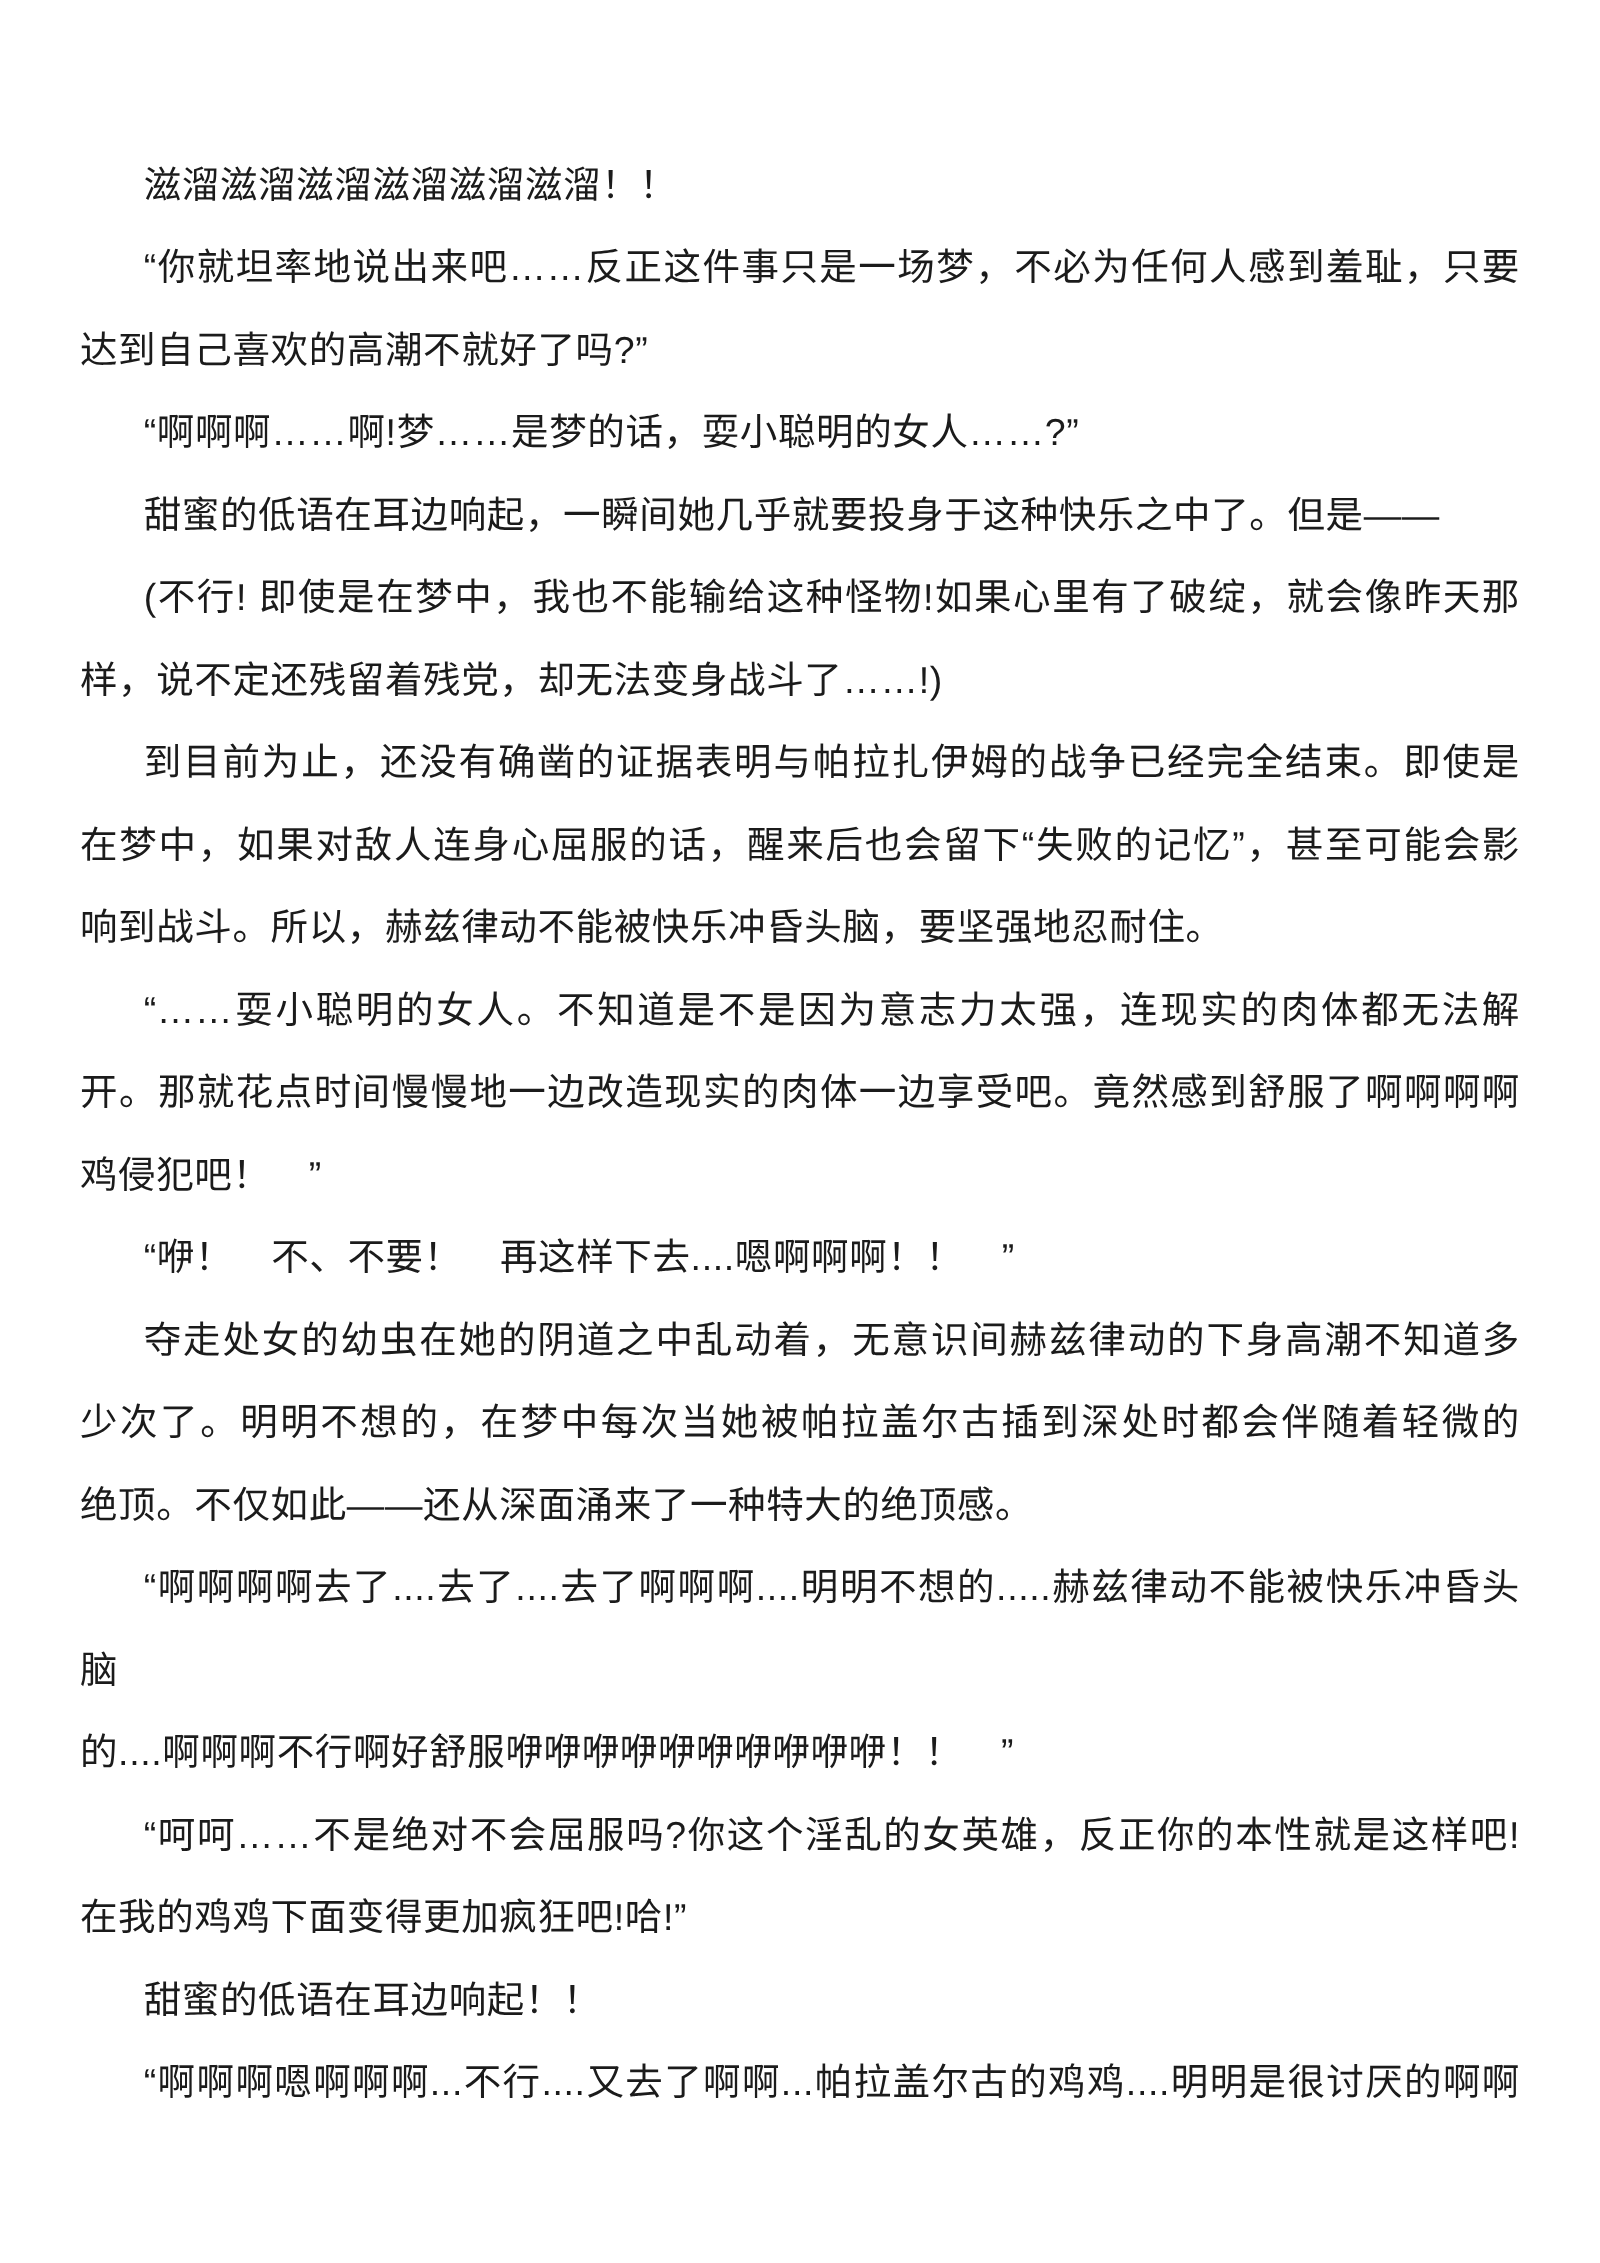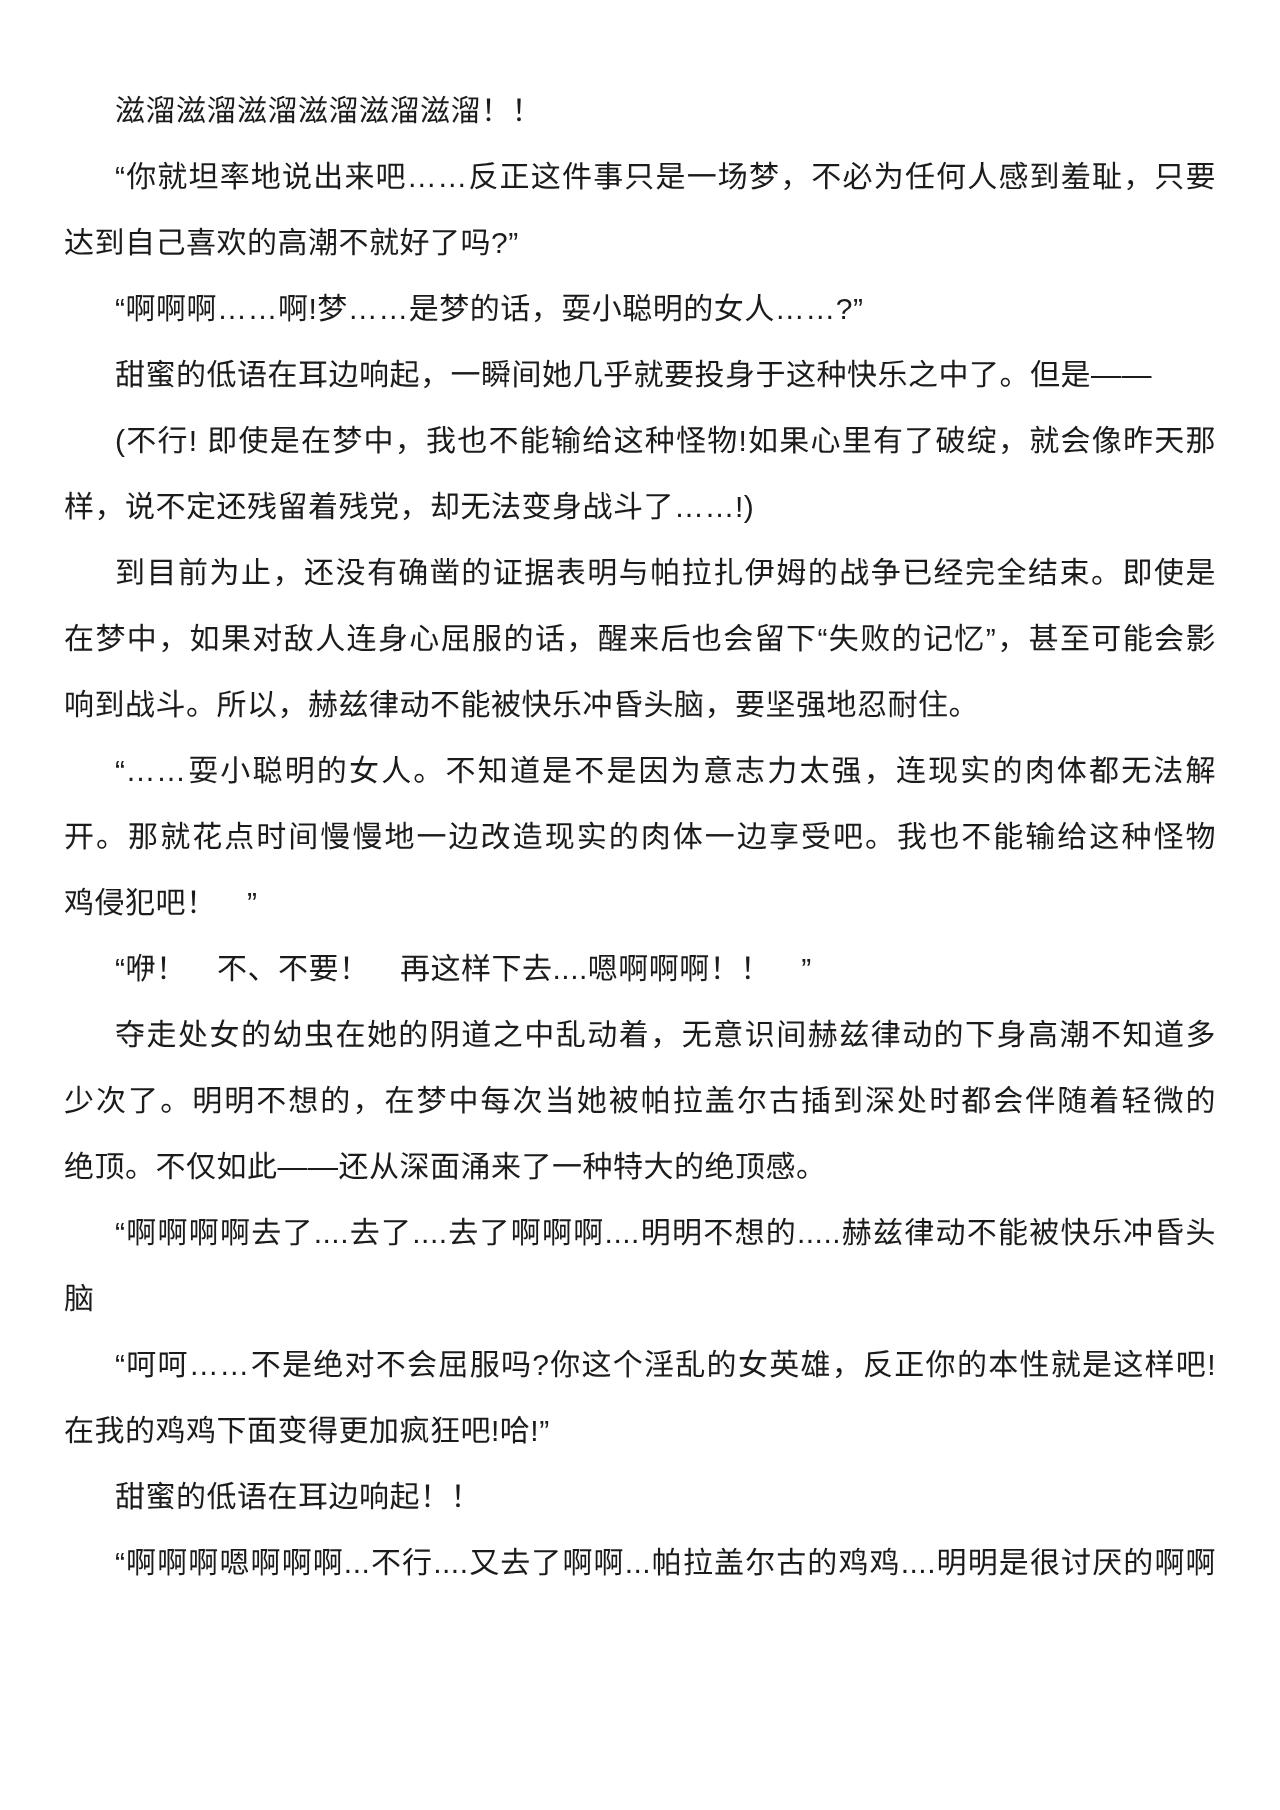--- a/index.html
+++ b/index.html
@@ -7,21 +7,21 @@
     padding: 0;
     background: #ffffff;
   }
   .page {
     position: relative;
     width: 1280px;
     height: 1810px;
     margin: 0 auto;
     background: #ffffff;
     box-sizing: border-box;
-    padding: 78px 64px 0 64px;
+    padding: 116px 64px 0 64px;
     overflow: hidden;
   }
   .text-block {
     width: 1152px;
   }
   .line {
     font-family: "Liberation Sans", sans-serif;
     font-size: 30px;
     line-height: 66px;
     color: #1b1b1b;
@@ -45,25 +45,26 @@
       <div class="line indent justify">“你就坦率地说出来吧……反正这件事只是一场梦，不必为任何人感到羞耻，只要</div>
       <div class="line">达到自己喜欢的高潮不就好了吗?”</div>
       <div class="line indent">“啊啊啊……啊!梦……是梦的话，耍小聪明的女人……?”</div>
       <div class="line indent">甜蜜的低语在耳边响起，一瞬间她几乎就要投身于这种快乐之中了。但是——</div>
       <div class="line indent justify">(不行! 即使是在梦中，我也不能输给这种怪物!如果心里有了破绽，就会像昨天那</div>
       <div class="line">样，说不定还残留着残党，却无法变身战斗了……!)</div>
       <div class="line indent justify">到目前为止，还没有确凿的证据表明与帕拉扎伊姆的战争已经完全结束。即使是</div>
       <div class="line justify">在梦中，如果对敌人连身心屈服的话，醒来后也会留下“失败的记忆”，甚至可能会影</div>
       <div class="line">响到战斗。所以，赫兹律动不能被快乐冲昏头脑，要坚强地忍耐住。</div>
       <div class="line indent justify">“……耍小聪明的女人。不知道是不是因为意志力太强，连现实的肉体都无法解</div>
-      <div class="line justify">开。那就花点时间慢慢地一边改造现实的肉体一边享受吧。我也不能输给这种怪物</div>
+      <div class="line justify">开。那就花点时间慢慢地一边改造现实的肉体一边享受吧。竟然感到舒服了啊啊啊啊</div>
       <div class="line">鸡侵犯吧！　”</div>
       <div class="line indent">“咿！　不、不要！　再这样下去....嗯啊啊啊！！　”</div>
       <div class="line indent justify">夺走处女的幼虫在她的阴道之中乱动着，无意识间赫兹律动的下身高潮不知道多</div>
       <div class="line justify">少次了。明明不想的，在梦中每次当她被帕拉盖尔古插到深处时都会伴随着轻微的</div>
       <div class="line">绝顶。不仅如此——还从深面涌来了一种特大的绝顶感。</div>
       <div class="line indent justify">“啊啊啊啊去了....去了....去了啊啊啊....明明不想的.....赫兹律动不能被快乐冲昏头脑</div>
+      <div class="line">的....啊啊啊不行啊好舒服咿咿咿咿咿咿咿咿咿咿！！　”</div>
       <div class="line indent justify">“呵呵……不是绝对不会屈服吗?你这个淫乱的女英雄，反正你的本性就是这样吧!</div>
       <div class="line">在我的鸡鸡下面变得更加疯狂吧!哈!”</div>
       <div class="line indent">甜蜜的低语在耳边响起！！</div>
       <div class="line indent justify">“啊啊啊嗯啊啊啊...不行....又去了啊啊...帕拉盖尔古的鸡鸡....明明是很讨厌的啊啊</div>
     </div>
 </div>
 
 </body></html>

